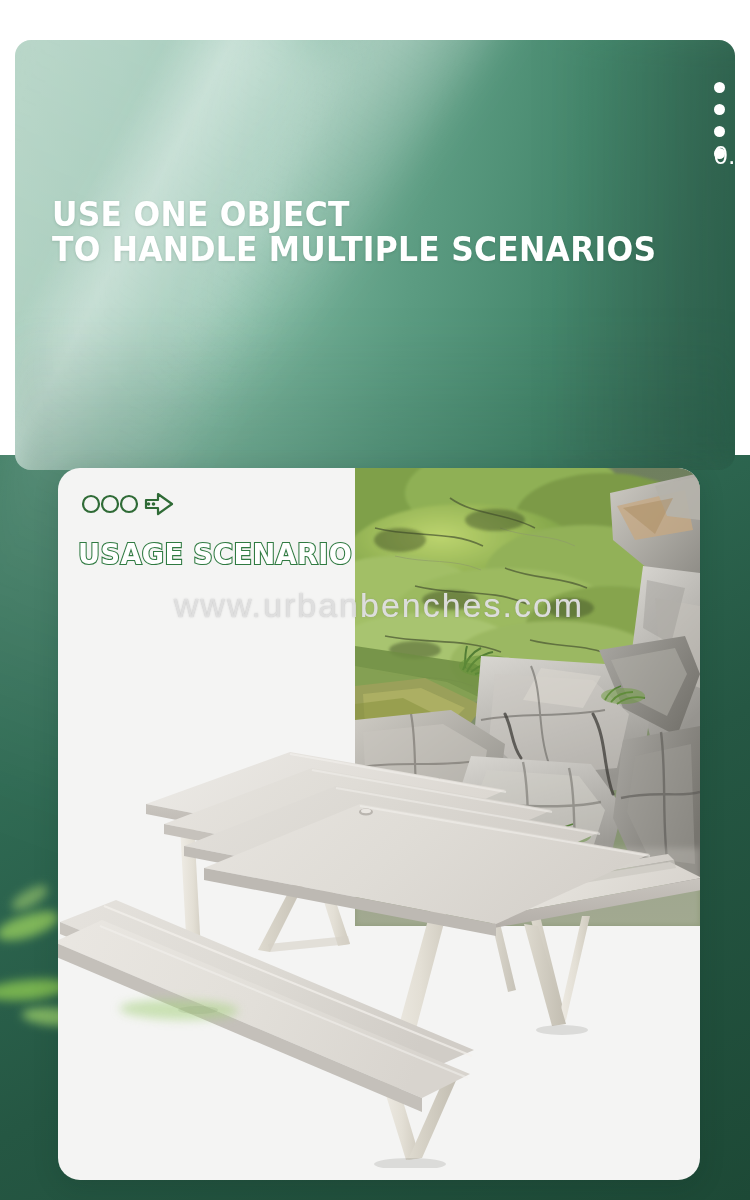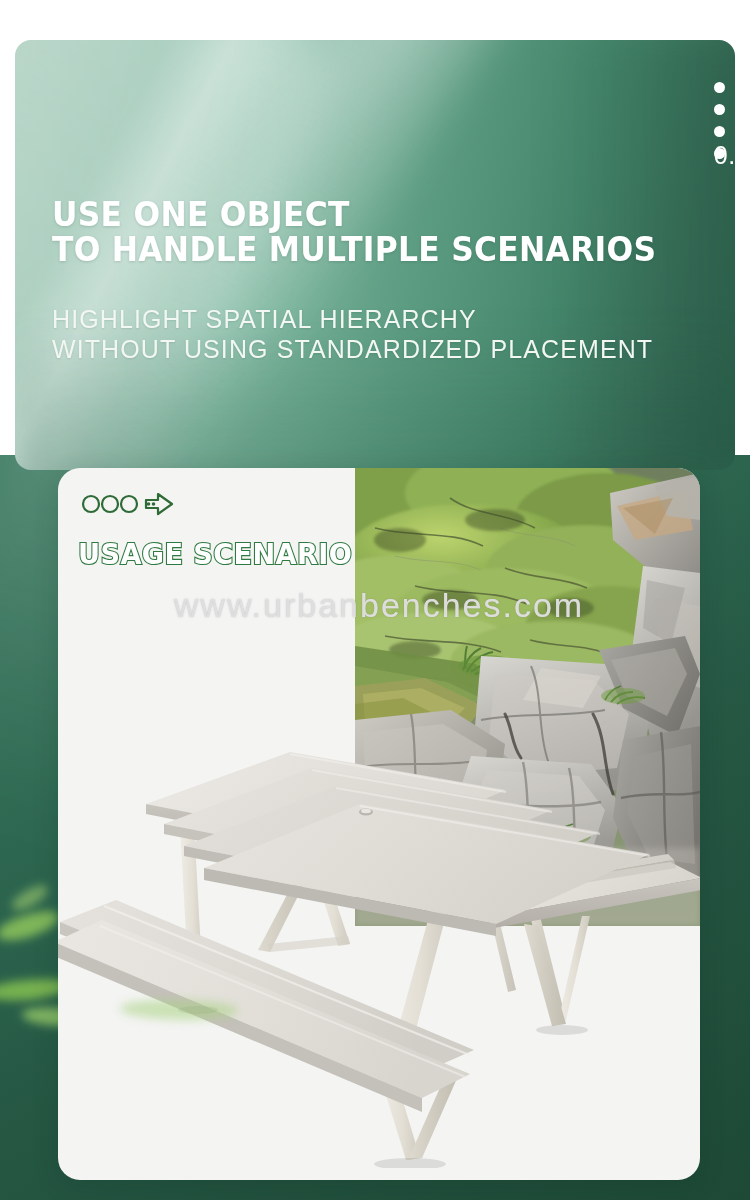--- a/index.html
+++ b/index.html
@@ -299,24 +299,20 @@
     <span class="dot"></span>
   </div>
 
   <div class="hero-number nosel">0.1</div>
 
   <div class="hero-title nosel">
     <span class="line">USE ONE OBJECT</span>
     <span class="line">TO HANDLE MULTIPLE SCENARIOS</span>
   </div>
 
-  <div class="hero-sub nosel">
-    <span class="line">HIGHLIGHT SPATIAL HIERARCHY</span>
-    <span class="line">WITHOUT USING STANDARDIZED PLACEMENT</span>
-  </div>
 
   <div class="card">
 
     <div class="photo">
       <svg viewBox="0 0 345 458" preserveAspectRatio="xMidYMid slice">
         <defs>
           <linearGradient id="skyG" x1="0" y1="0" x2="0" y2="1">
             <stop offset="0" stop-color="#6f7f5e"></stop>
             <stop offset="1" stop-color="#8d9a78"></stop>
           </linearGradient>

